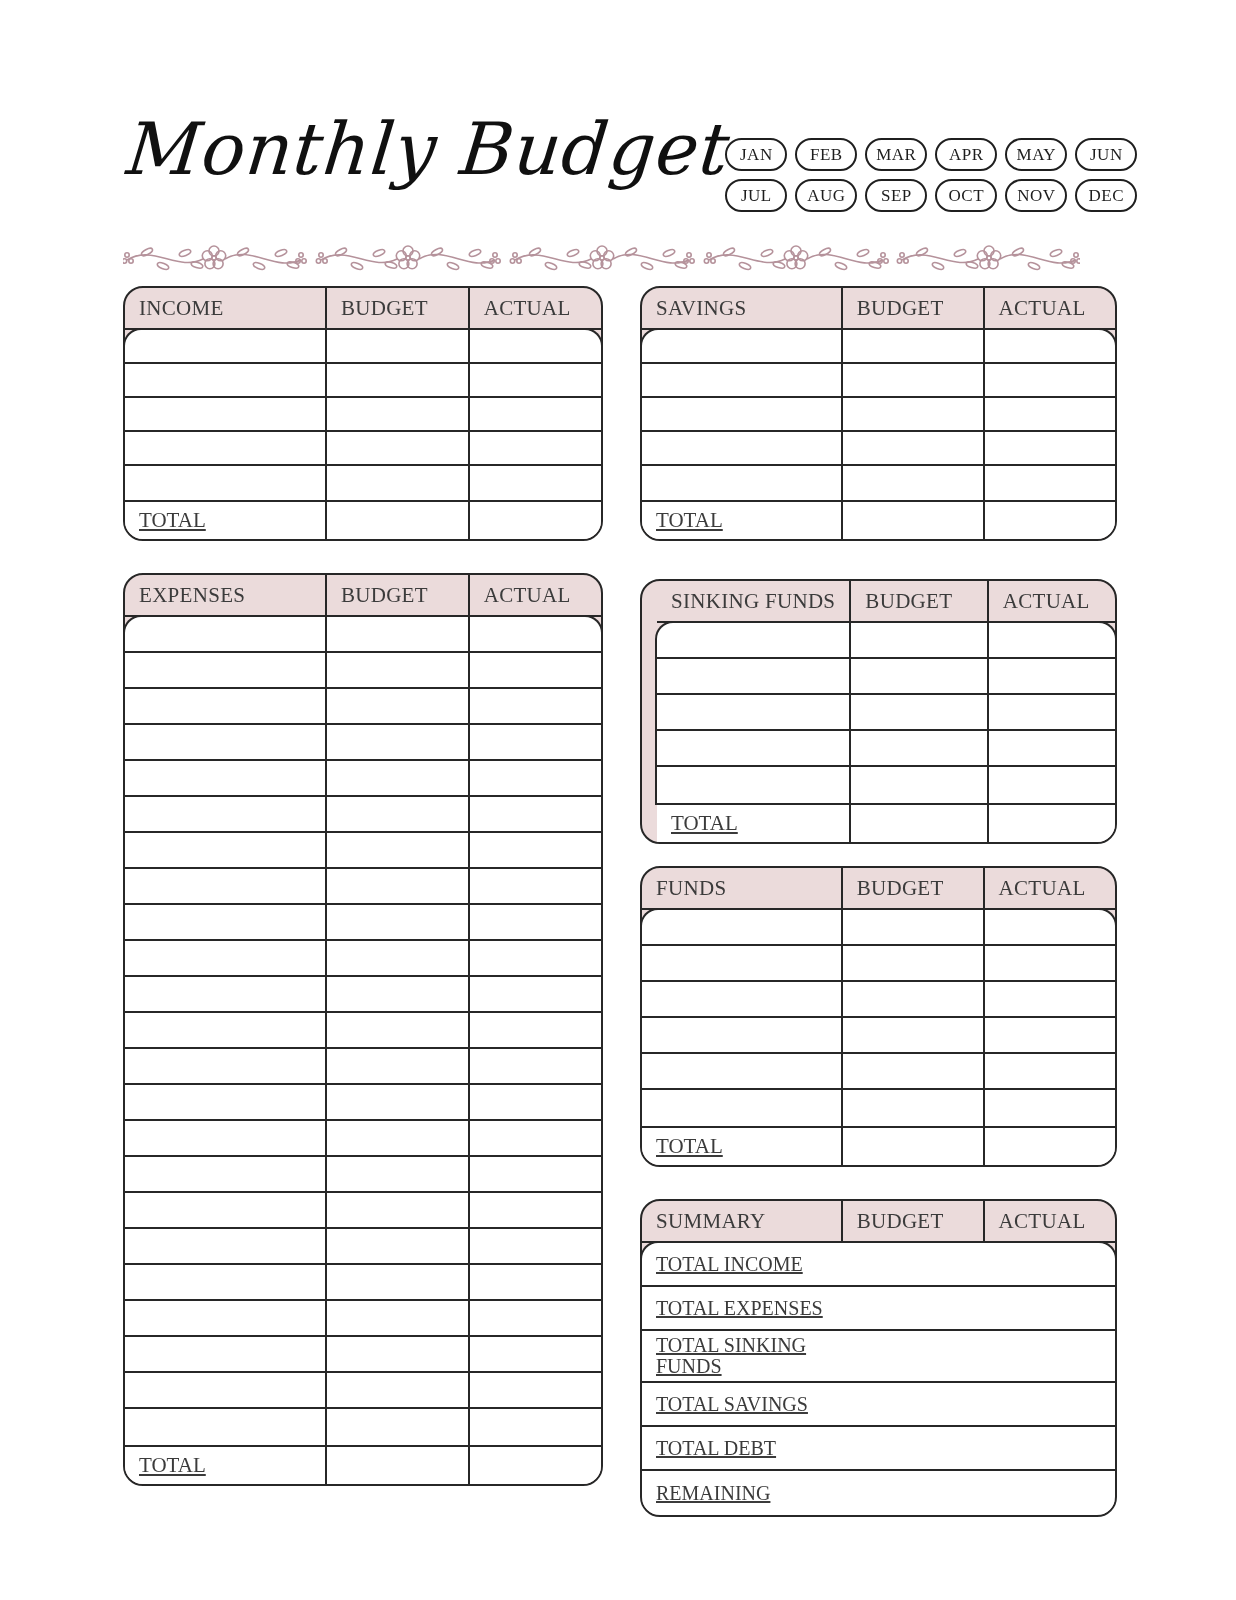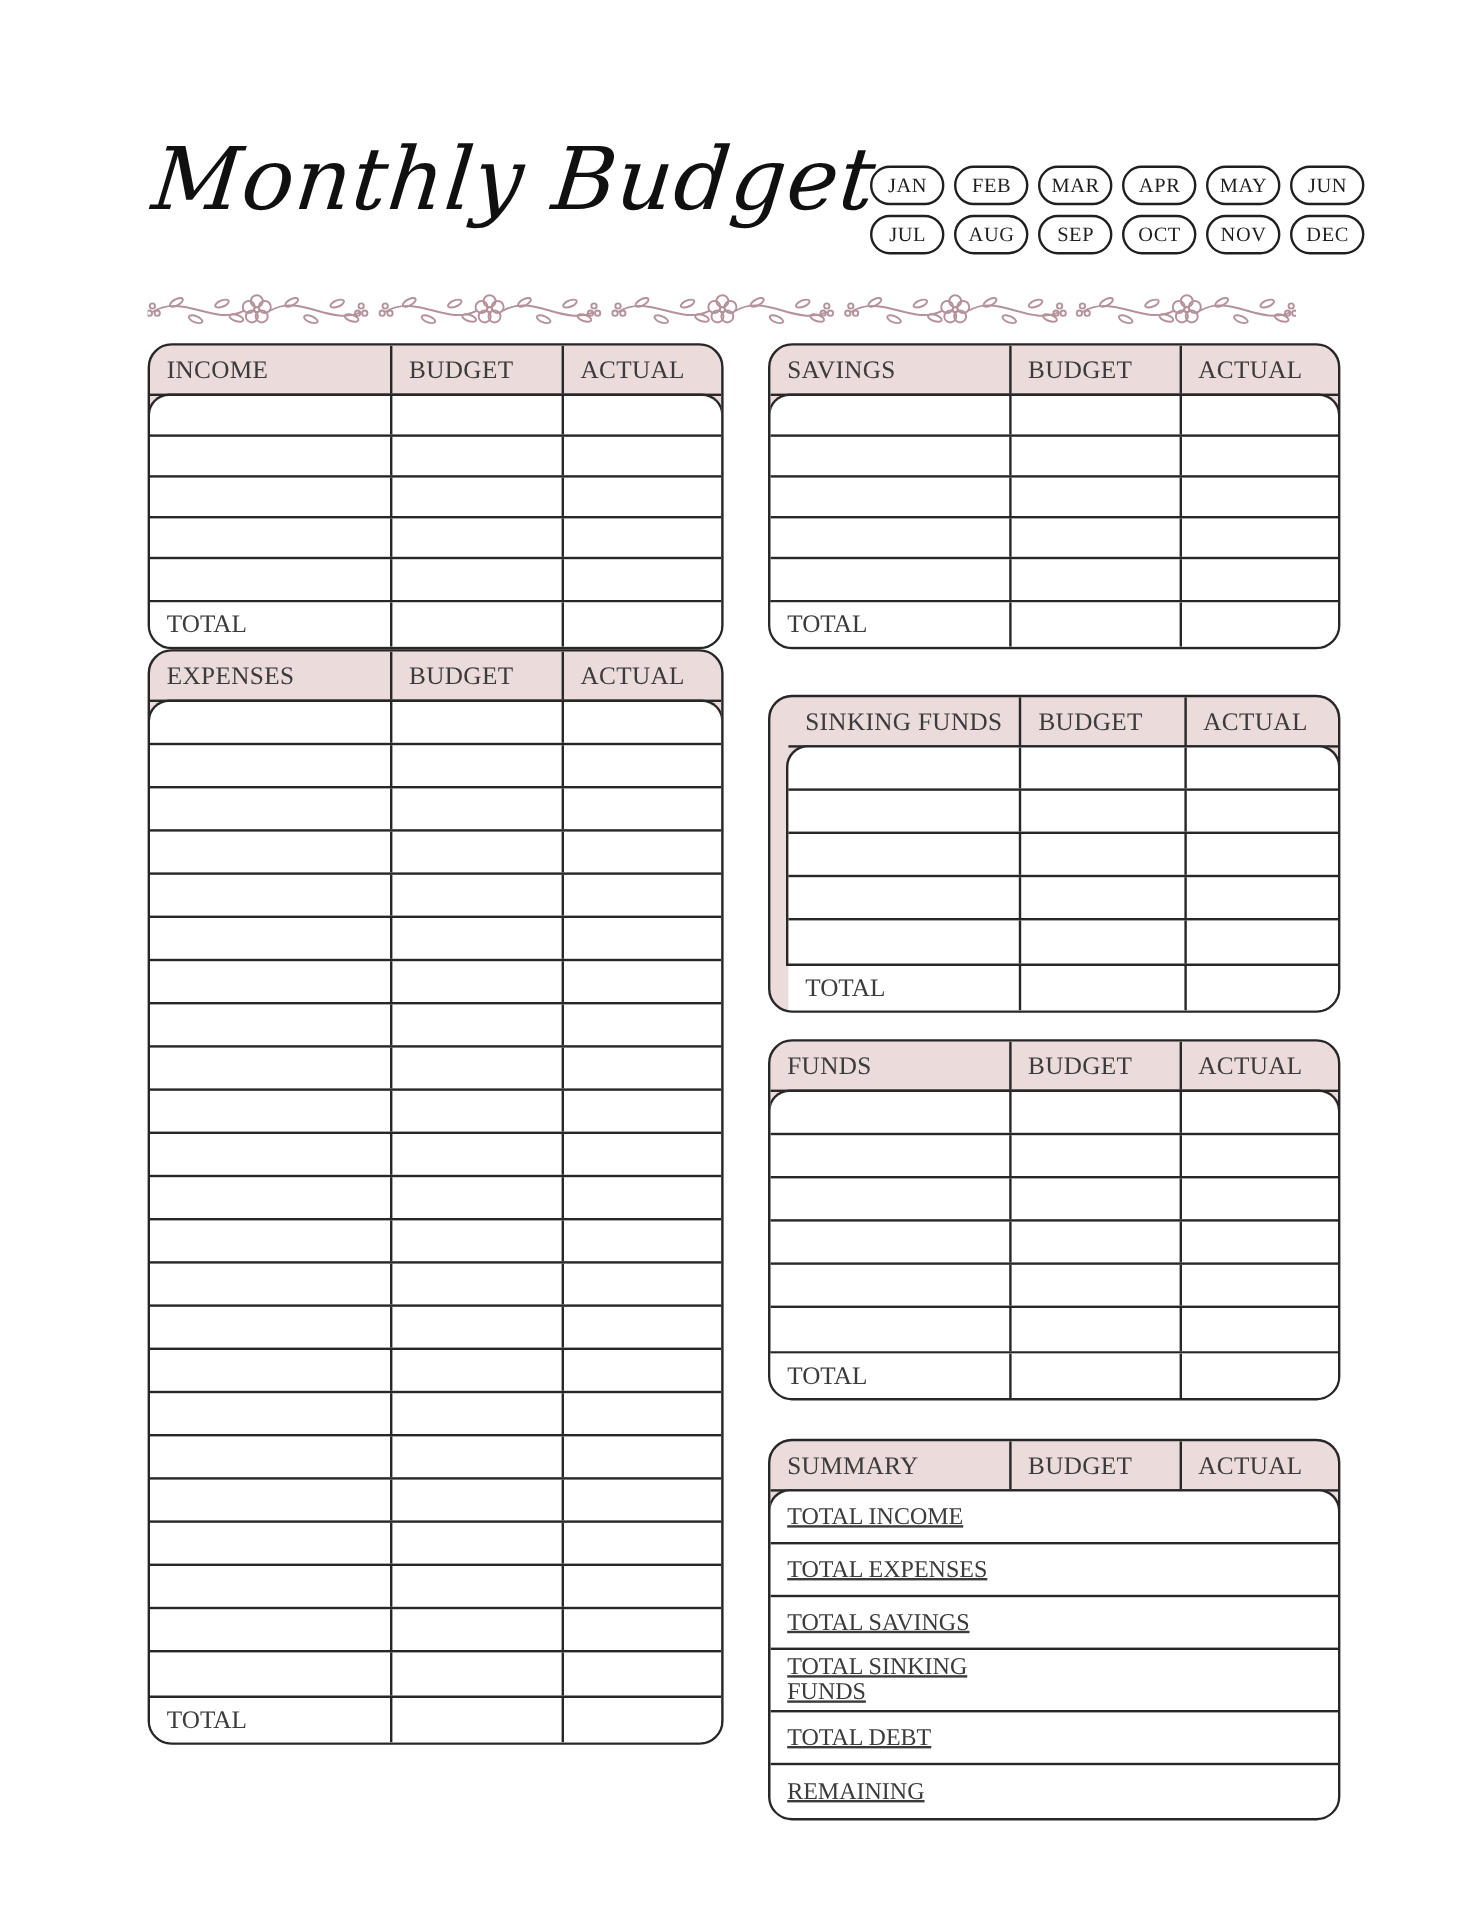--- a/index.html
+++ b/index.html
@@ -71,24 +71,25 @@
   }
   .trow { display: flex; height: 34px; border-bottom: 2px solid var(--border, #272727); }
   .tall .trow { height: 36px; }
   .tbody .trow:last-child { border-bottom: none; align-items: center; }
 
   .trow.total {
     height: 37px;
     background: #ffffff;
     border-bottom: none;
     margin-top: 2px; 
+    text-decoration: underline;
   }
   .trow.total .cell, .sum-label { font-size: 21px; color: #3b3b3b; }
 
-  .mb-income  { }
+  .mb-income  { margin-bottom: 32px; }
   .mb-savings { margin-bottom: 38px; }
   .mb-sinking { margin-bottom: 22px; padding-left: 15px; }
   .mb-debt    { margin-bottom: 32px; }
 
   
   .summary .trow { height: auto; min-height: 44px; align-items: center; }
   .summary .sum-label { font-size: 20px; line-height: 1.05; padding-top: 4px; padding-bottom: 4px; align-items: center; text-decoration: underline; }
 </style>
 </head>
 <body>
@@ -467,26 +468,26 @@
             <div class="cell c1 sum-label">TOTAL INCOME</div>
             <div class="cell c2"></div>
             <div class="cell c3"></div>
           </div>
           <div class="trow">
             <div class="cell c1 sum-label">TOTAL EXPENSES</div>
             <div class="cell c2"></div>
             <div class="cell c3"></div>
           </div>
           <div class="trow">
-            <div class="cell c1 sum-label">TOTAL SAVINGS</div>
+            <div class="cell c1 sum-label">TOTAL SINKING FUNDS</div>
             <div class="cell c2"></div>
             <div class="cell c3"></div>
           </div>
           <div class="trow">
-            <div class="cell c1 sum-label">TOTAL SINKING FUNDS</div>
+            <div class="cell c1 sum-label">TOTAL SAVINGS</div>
             <div class="cell c2"></div>
             <div class="cell c3"></div>
           </div>
           <div class="trow">
             <div class="cell c1 sum-label">TOTAL DEBT</div>
             <div class="cell c2"></div>
             <div class="cell c3"></div>
           </div>
           <div class="trow">
             <div class="cell c1 sum-label">REMAINING</div>

